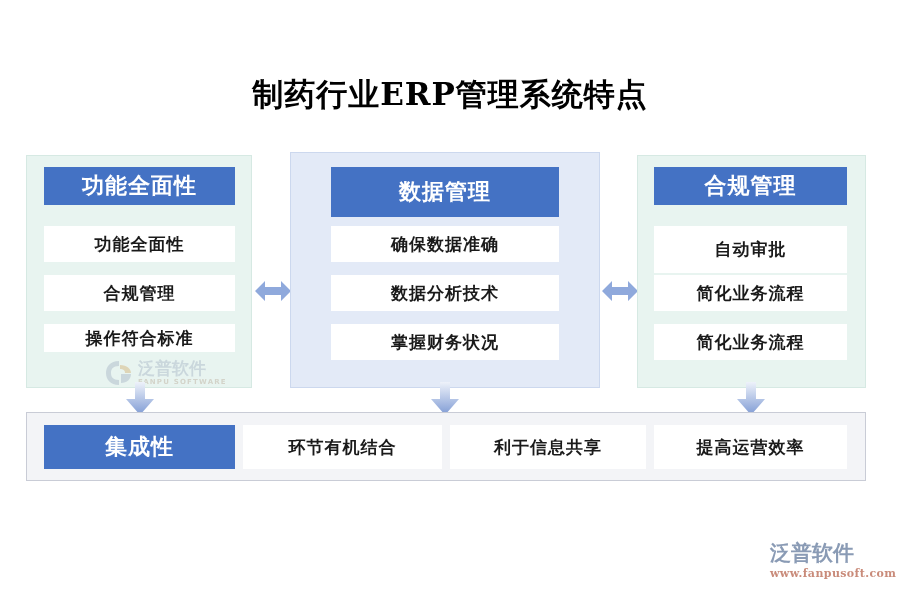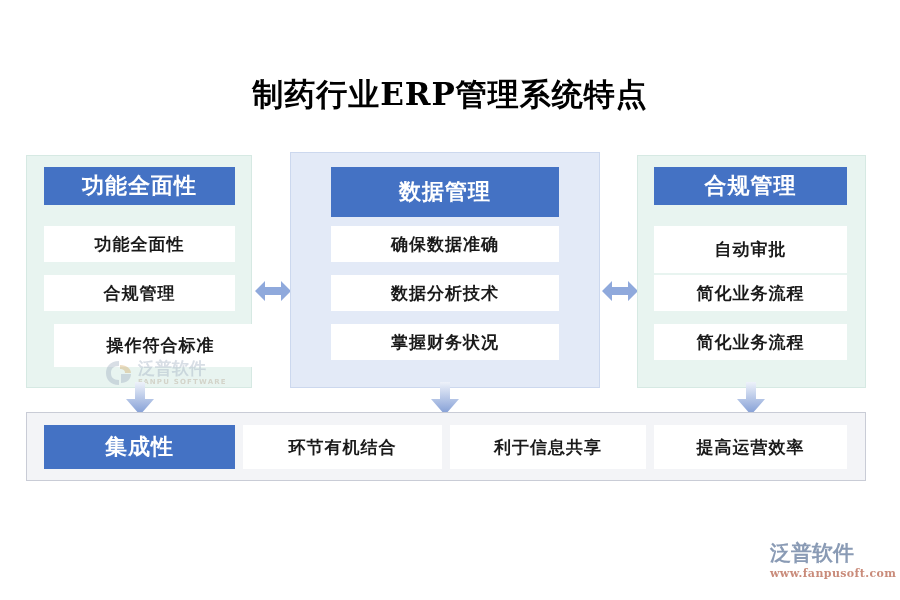--- a/index.html
+++ b/index.html
@@ -77,21 +77,21 @@
     display: flex;
     align-items: center;
     justify-content: center;
     letter-spacing: 1px;
     white-space: nowrap;
   }
 
   
   .c1i1 { left: 44px; top: 226px; width: 191px; height: 36px; }
   .c1i2 { left: 44px; top: 275px; width: 191px; height: 36px; }
-  .c1i3 { left: 54px; top: 324px; width: 191px; height: 43px; padding-left: 11px; }
+  .c1i3 { left: 44px; top: 324px; width: 191px; height: 28px; }
   
   .c2i1 { left: 331px; top: 226px; width: 228px; height: 36px; }
   .c2i2 { left: 331px; top: 275px; width: 228px; height: 36px; }
   .c2i3 { left: 331px; top: 324px; width: 228px; height: 36px; }
   
   .c3i1 { left: 654px; top: 226px; width: 193px; height: 47px; }
   .c3i2 { left: 654px; top: 275px; width: 193px; height: 36px; }
   .c3i3 { left: 654px; top: 324px; width: 193px; height: 36px; }
 
   

